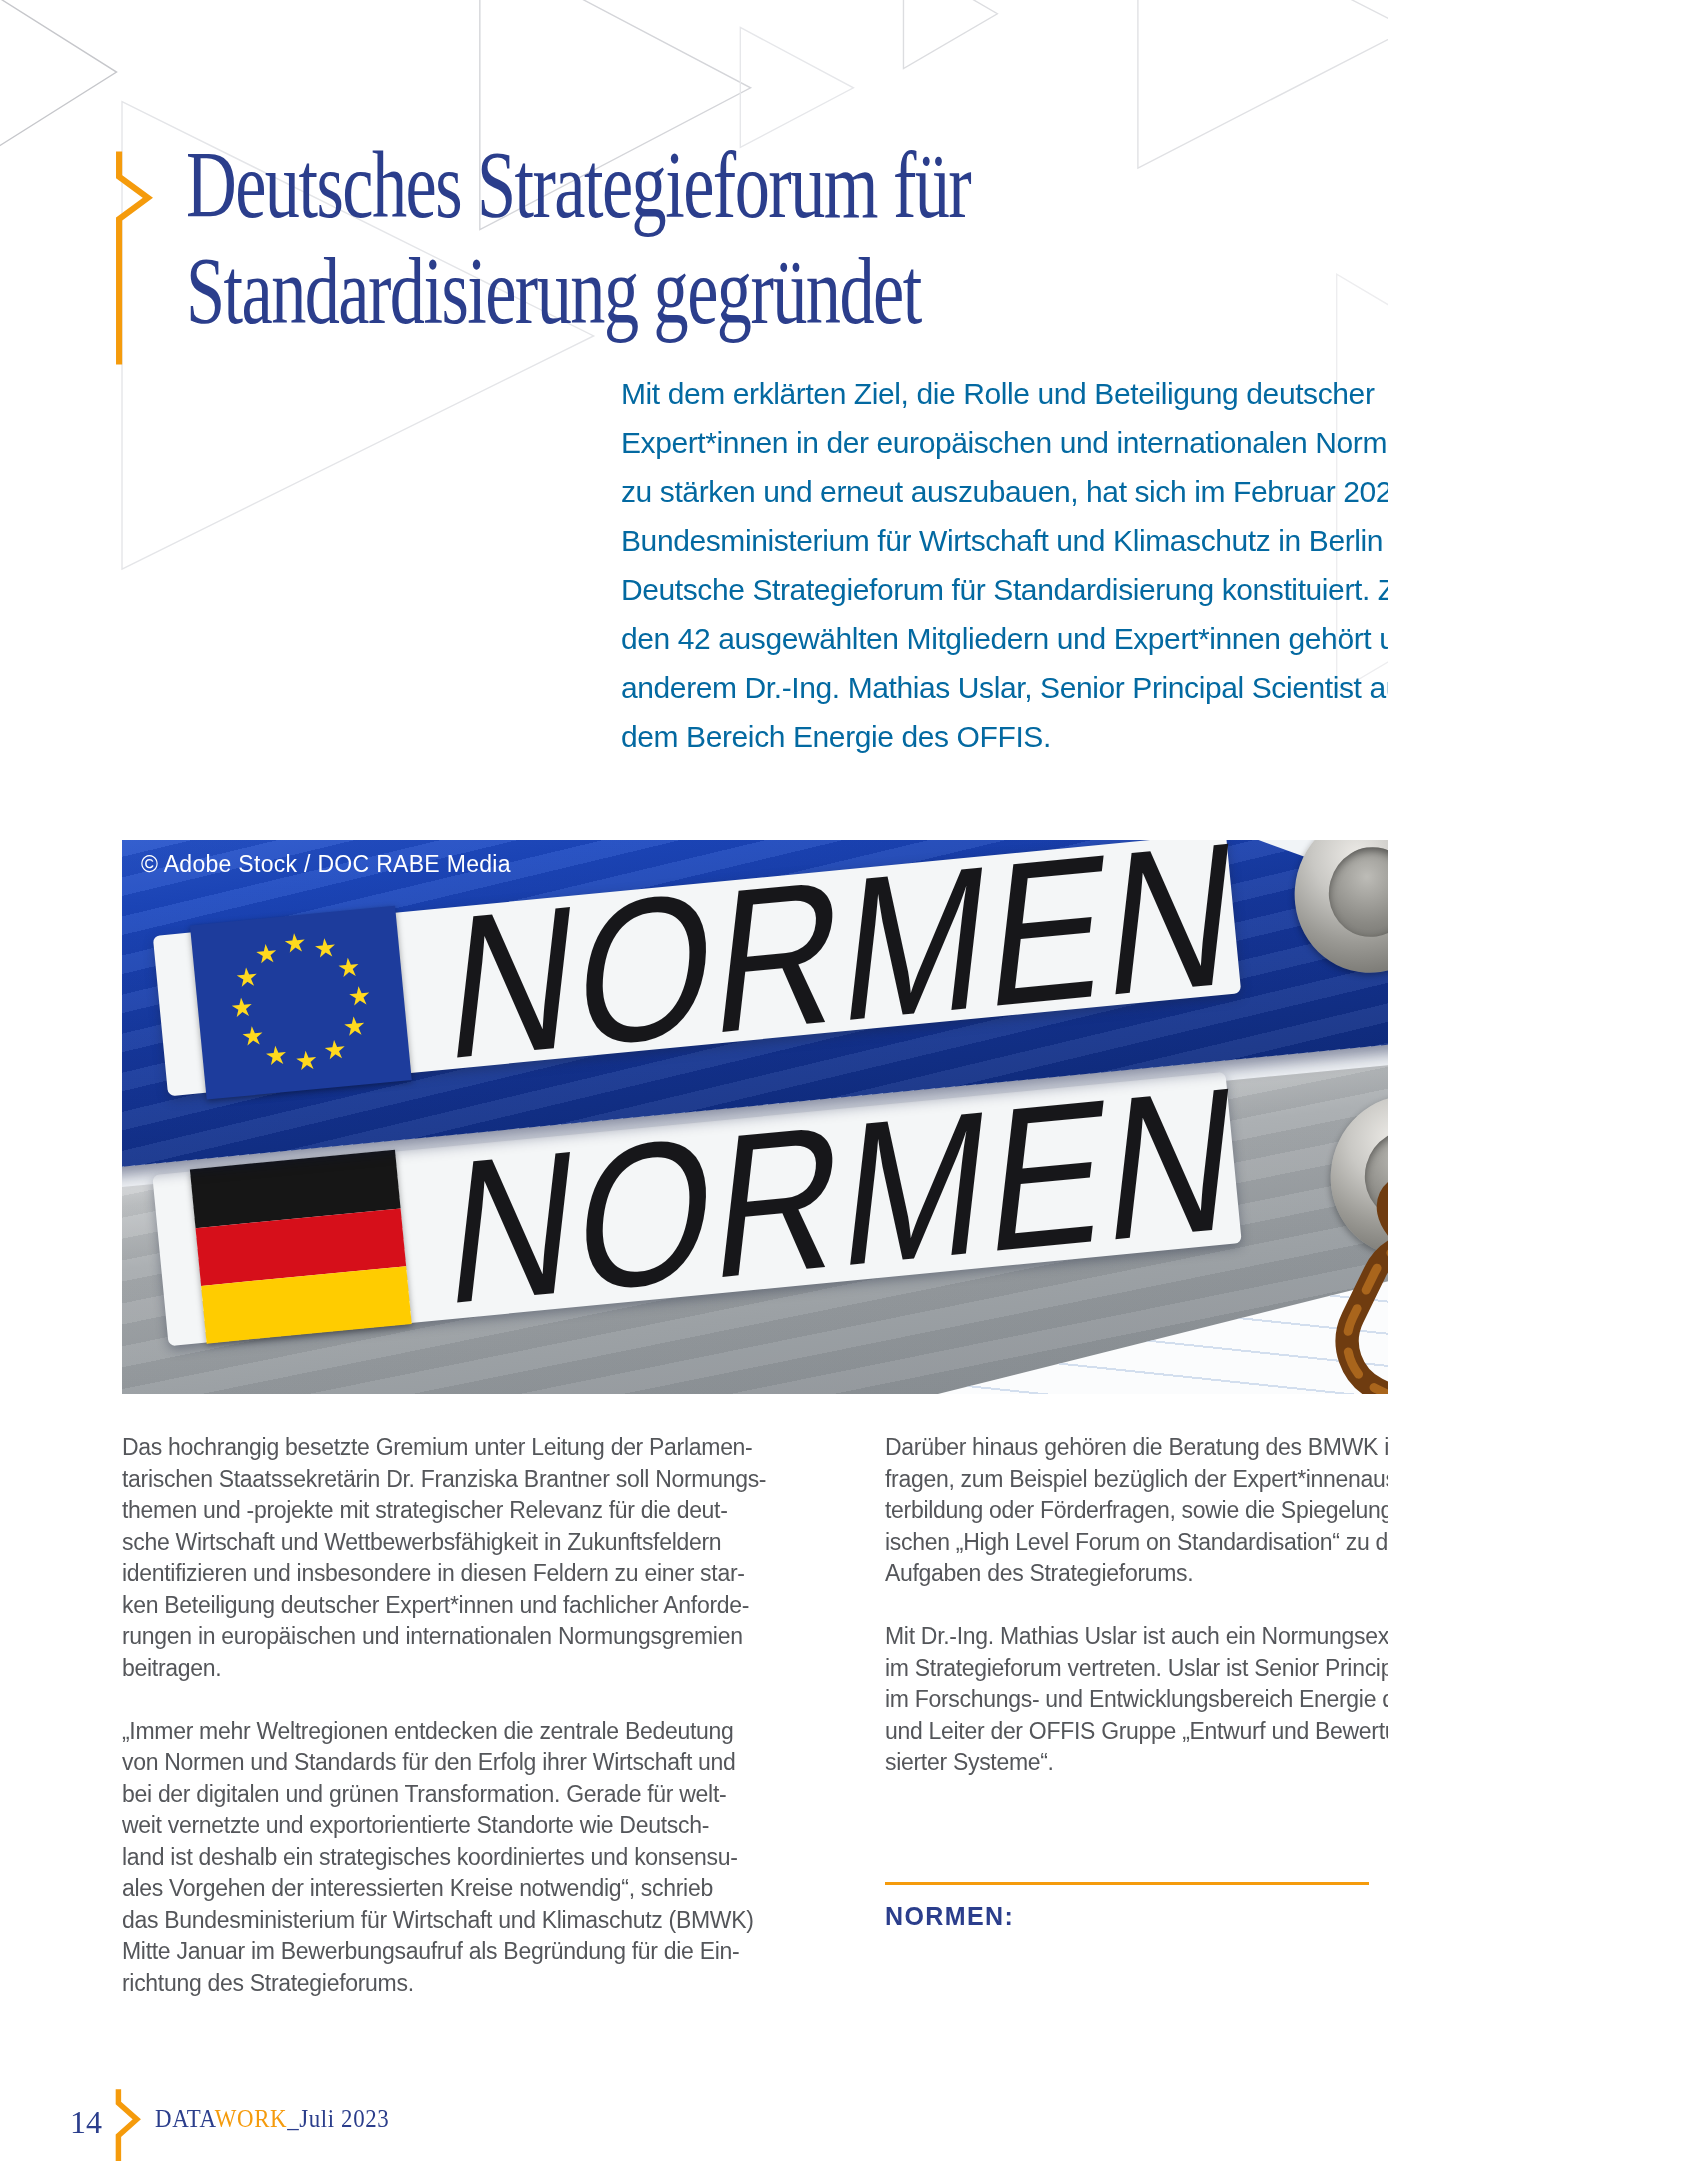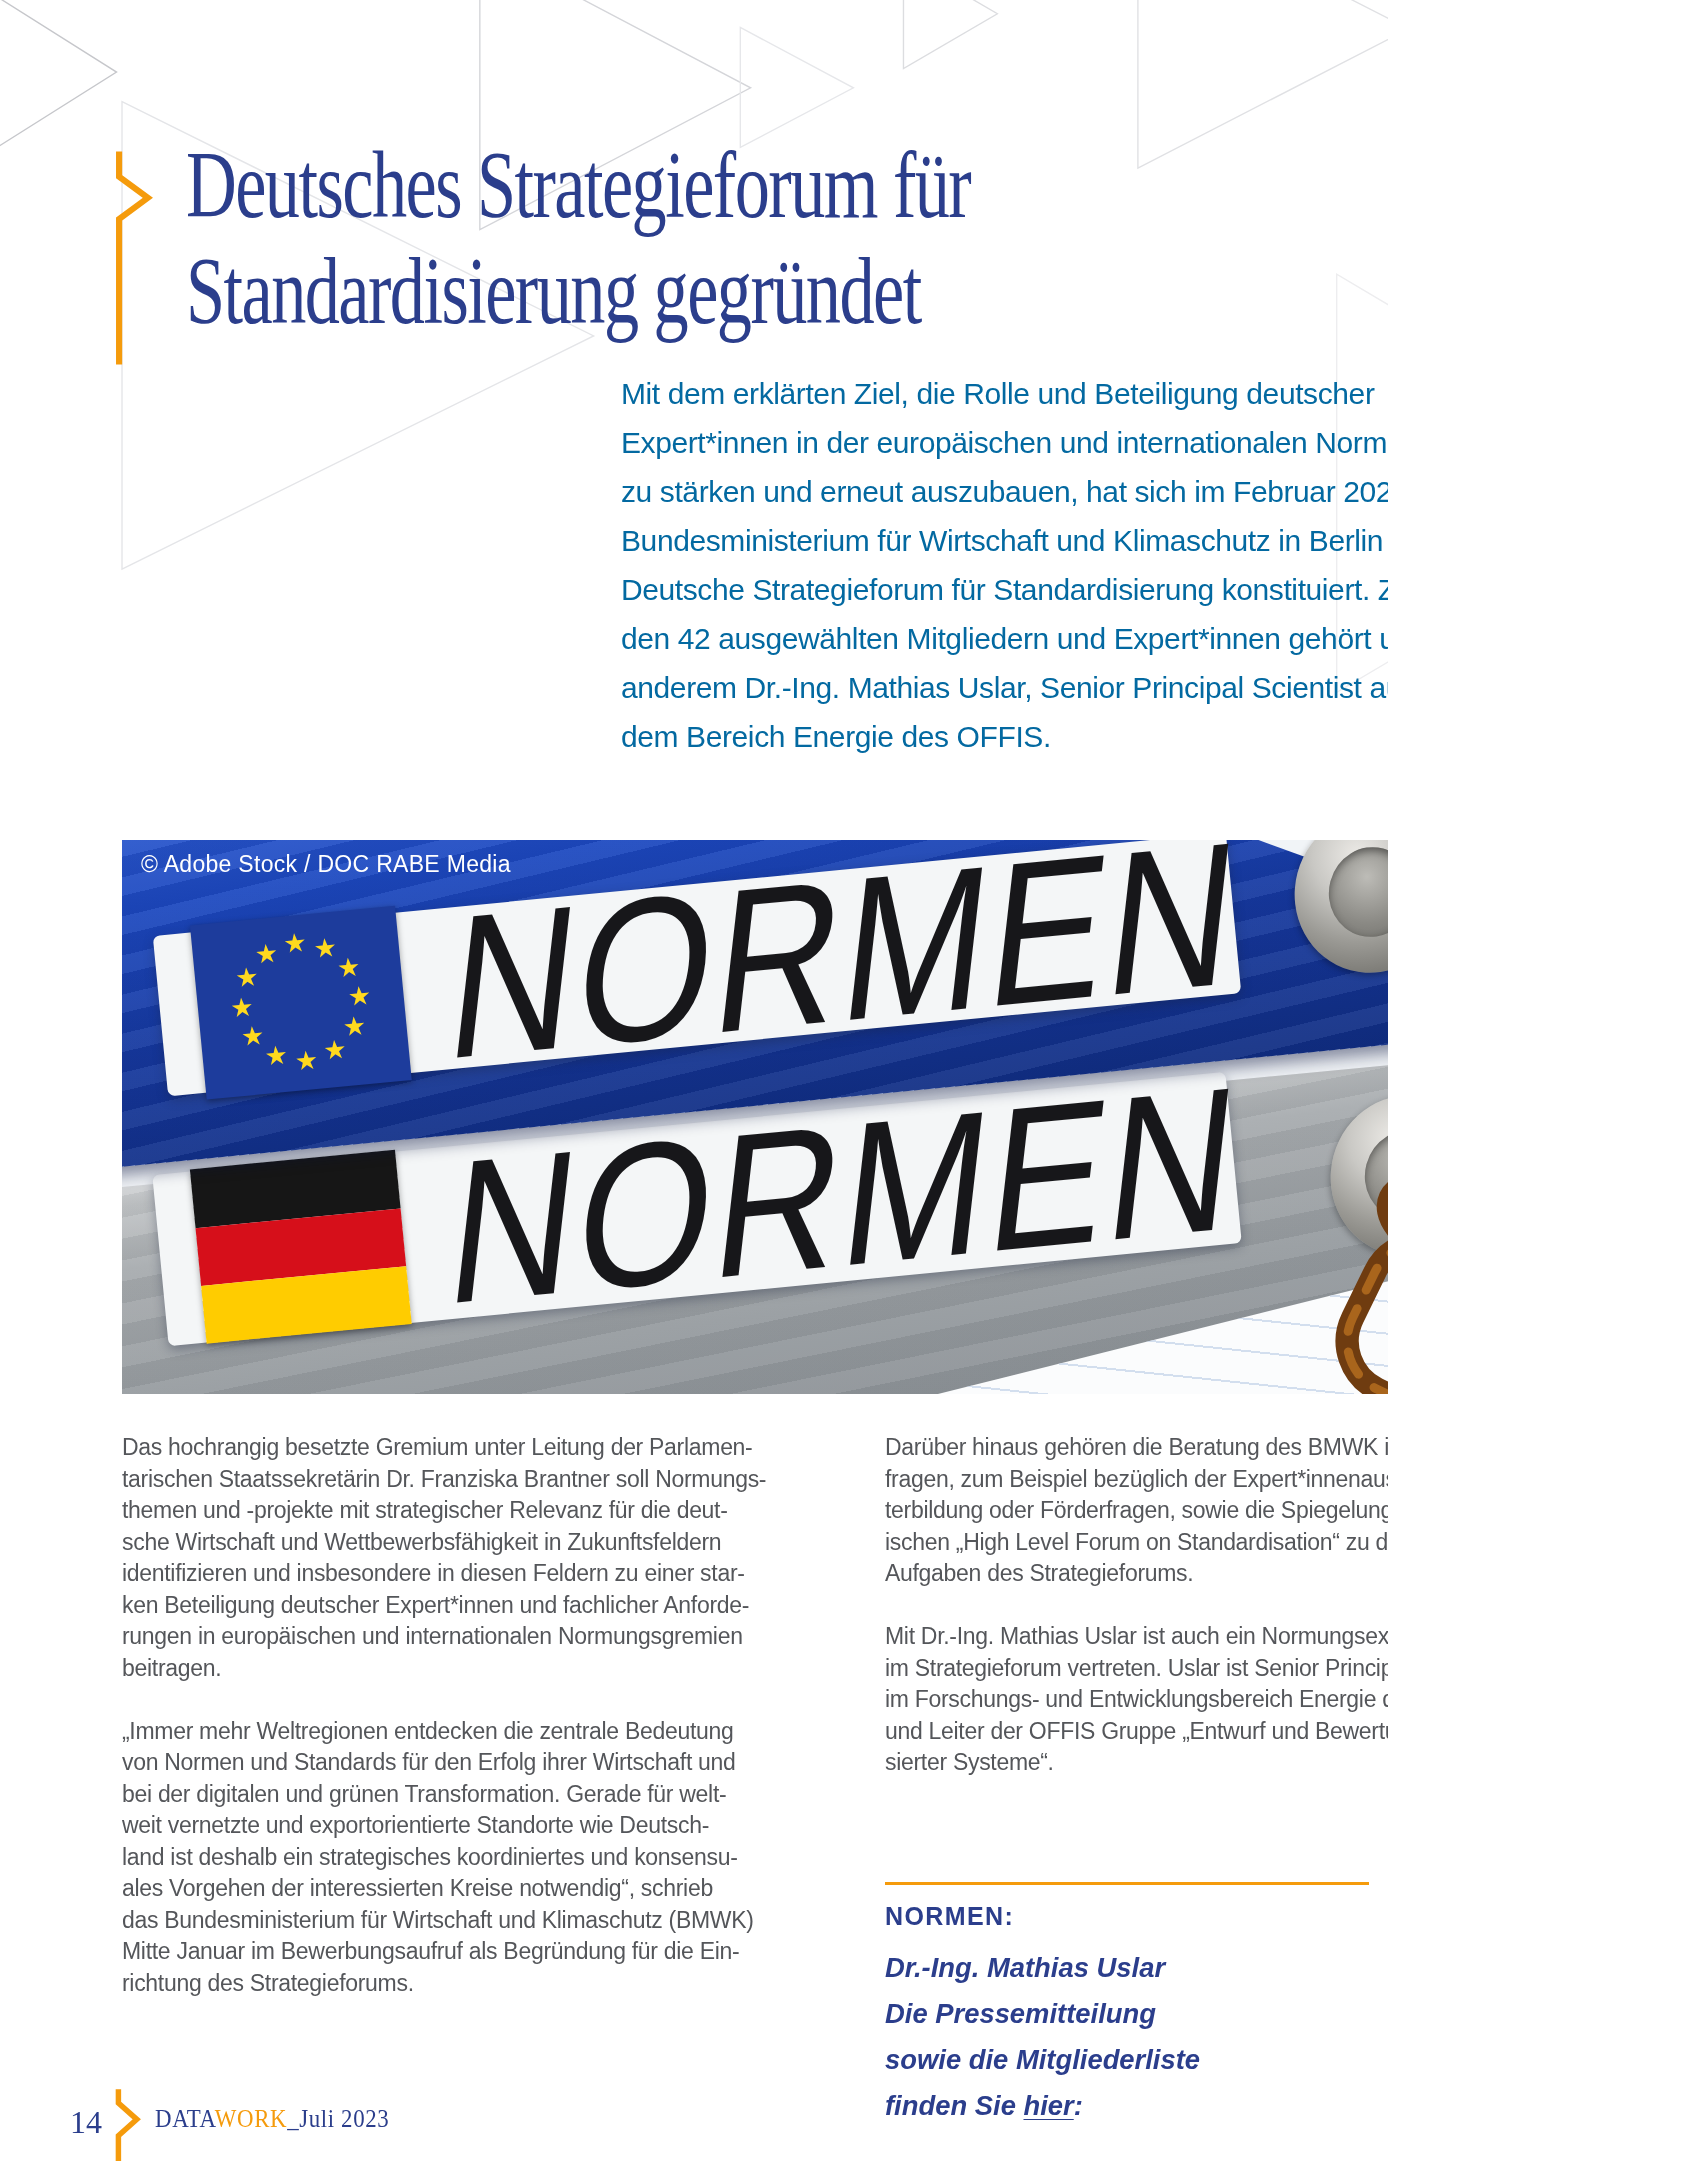--- a/index.html
+++ b/index.html
@@ -215,26 +215,20 @@
 Aufgaben des Strategieforums.</p>
     <p>Mit Dr.-Ing. Mathias Uslar ist auch ein Normungsexperte des OFFIS
 im Strategieforum vertreten. Uslar ist Senior Principal Scientist
 im Forschungs- und Entwicklungsbereich Energie des Instituts
 und Leiter der OFFIS Gruppe „Entwurf und Bewertung standardi-
 sierter Systeme“.</p>
   </section>
 
   <div class="contact-rule"></div>
   <h2 class="contact-heading">NORMEN:</h2>
-  <div class="contact-lines">
-    <div class="row">Dr.-Ing. Mathias Uslar</div>
-    <div class="row">Die Pressemitteilung</div>
-    <div class="row">sowie die Mitgliederliste</div>
-    <div class="row"><span>finden Sie </span><span class="contact-link">hier</span><span>:</span></div>
-  </div>
 
   <div class="qr">
     <i class="f-tl"></i>
       <i class="f-tr"></i>
       <i class="f-bl"></i>
   </div>
 
   <span class="footer-page-number">14</span>
   <svg class="footer-marker" width="30" height="73" viewBox="0 0 44 106">
     <polyline points="5,0 5,20 32,44 5,68 5,106" fill="none" stroke="#f59b0c" stroke-width="8"></polyline>

